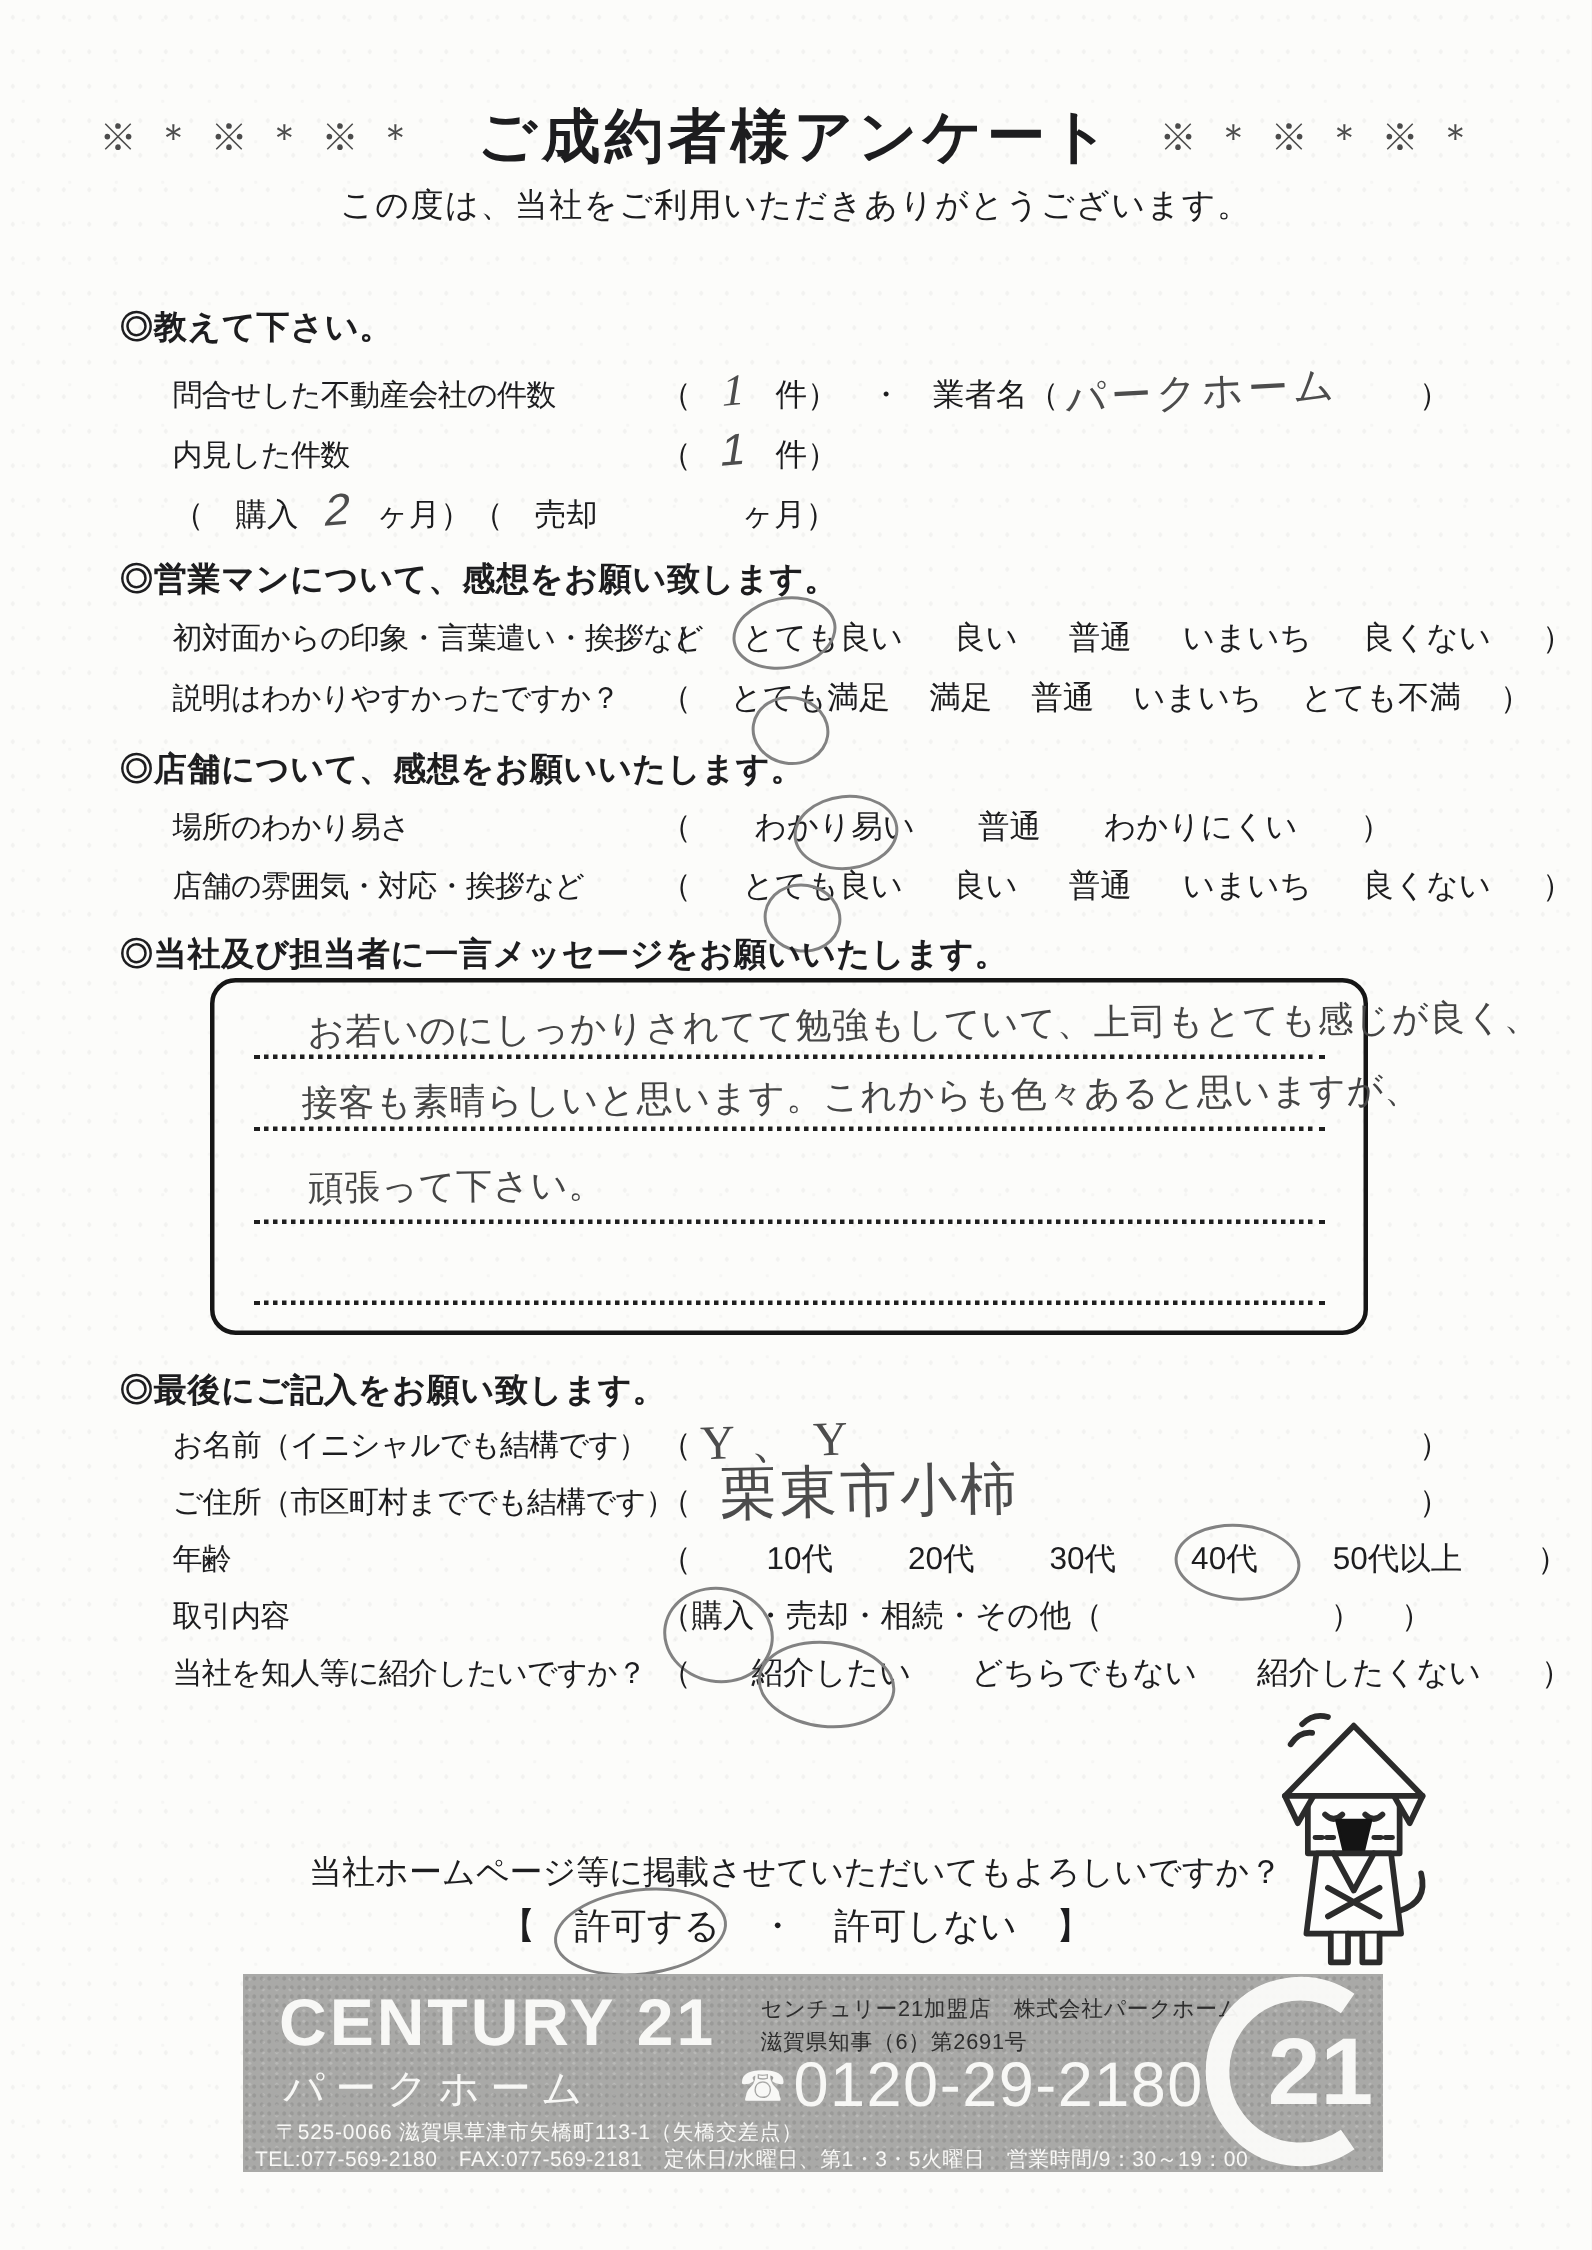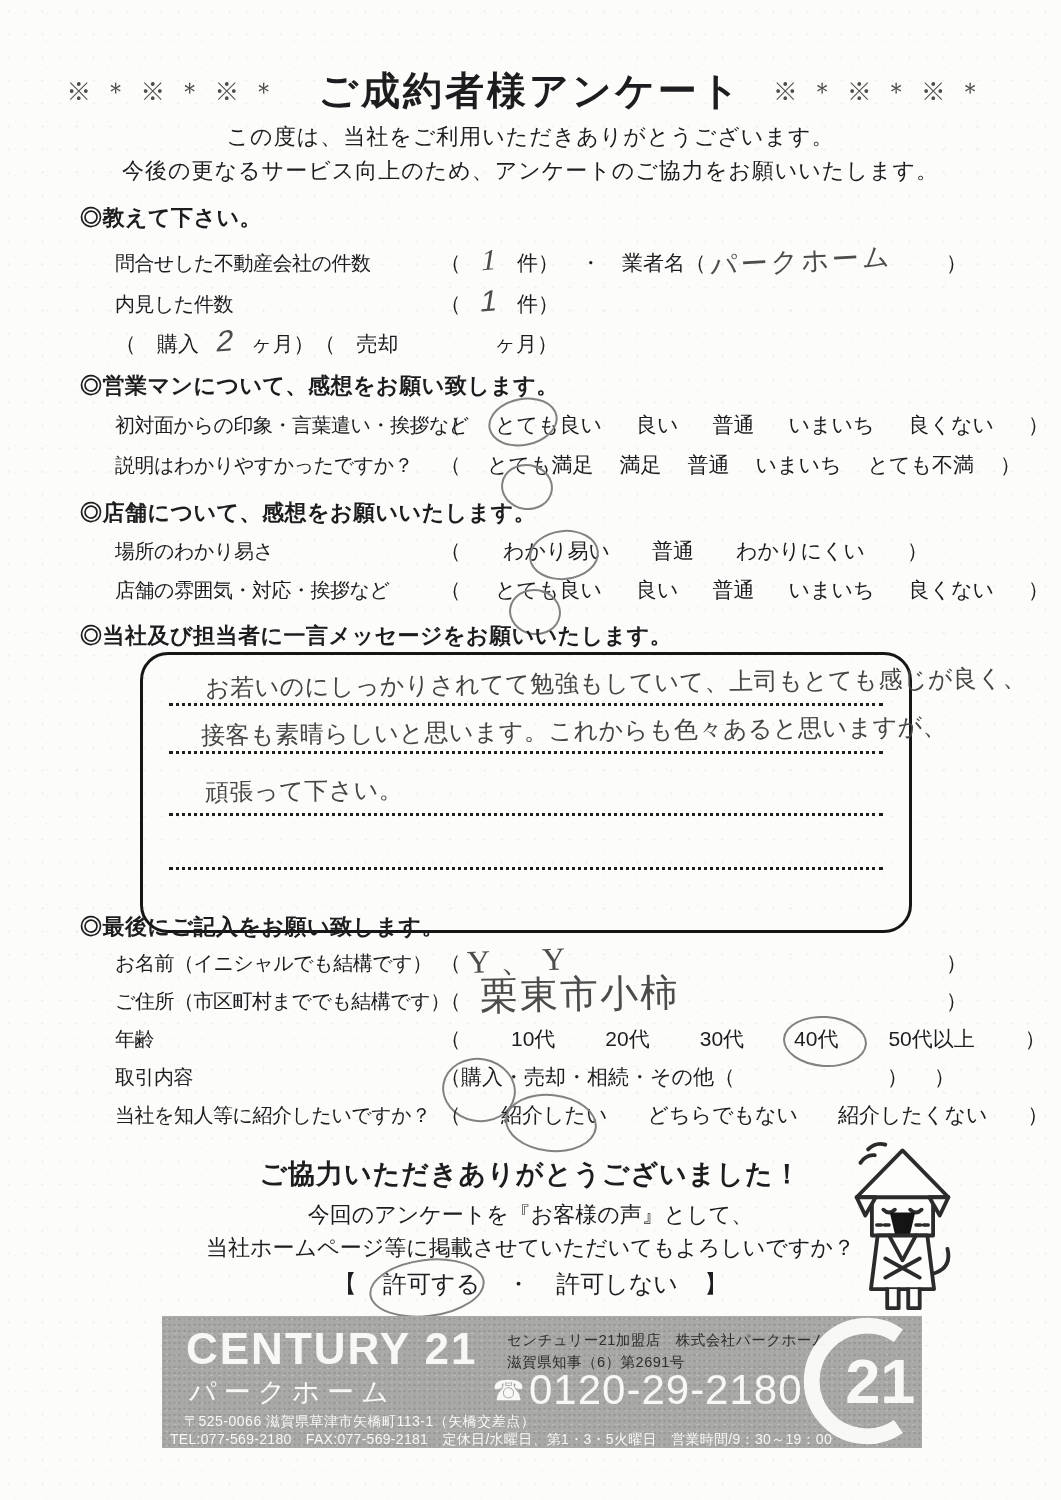--- a/index.html
+++ b/index.html
@@ -47,22 +47,22 @@
   .circ::after { content:""; position:absolute; border:2.6px solid #828282; border-radius:50%; pointer-events:none; }
   .c-totemo::after { left:-7px; top:-13px; width:66px; height:44px; transform:rotate(-11deg); }
   .c-below::after  { left:14px; top:13px;  width:48px; height:42px; transform:rotate(9deg); }
   .c-wakari::after { left:26px; top:-7px;  width:66px; height:46px; transform:rotate(-6deg); }
   .c-age::after    { left:-11px; top:-9px; width:80px; height:47px; transform:rotate(4deg); }
   .c-deal::after   { left:-19px; top:-5px; width:70px; height:60px; transform:rotate(10deg); }
   .c-refer::after  { left:4px;  top:-7px;  width:88px; height:54px; transform:rotate(6deg); }
   .c-permit::after { left:-14px; top:-9px; width:112px; height:54px; transform:rotate(-7deg); }
 
   
-  .msgbox { position:absolute; left:140px; top:652px; width:772px; height:281px;
-            border:3px solid #161616; border-radius:28px; }
+  .msgbox { position:absolute; left:140px; top:652px; width:772px; height:238px;
+            border:3px solid #161616; border-radius:17px; }
   .dots { position:absolute; left:26px; right:26px; border-bottom:3.2px dotted #1f1f1f; }
 
   
   .center-line { position:absolute; width:100%; text-align:center; }
   .permit-row { position:absolute; top:1268px; width:100%; display:flex; justify-content:center; gap:26px; font-size:24px; align-items:baseline; }
 
   
   .banner { position:absolute; left:162px; top:1316px; width:760px; height:132px;
             background-color:#a9a9a7; color:rgba(252,252,250,0.95); }
   .banner::before { content:""; position:absolute; inset:0;
@@ -85,21 +85,20 @@
 <body>
 
 <div class="page">
 
   <div class="header-row">
     <span class="deco">※＊※＊※＊</span>
     <h1 class="title">ご成約者様アンケート</h1>
     <span class="deco">※＊※＊※＊</span>
   </div>
   <p class="intro" style="top:122px">この度は、当社をご利用いただきありがとうございます。</p>
-  <p class="intro" style="top:156px">今後の更なるサービス向上のため、アンケートのご協力をお願いいたします。</p>
 
   <h2 class="sec" style="top:203px">◎教えて下さい。</h2>
 
   <div class="row row-wide" style="top:243px">
     <span class="lbl">問合せした不動産会社の件数</span>
     <span>（</span>
     <span class="hw hw-digit">1</span>
     <span>件）　・　業者名（</span>
     <span class="hw hw-vendor">パークホーム</span>
     <span class="spacer"></span>
@@ -232,22 +231,20 @@
     <span class="lbl">当社を知人等に紹介したいですか？</span>
     <div class="opts g40">
       <span>（</span>
       <span class="circ c-refer">紹介したい</span>
       <span>どちらでもない</span>
       <span>紹介したくない</span>
       <span>）</span>
     </div>
   </div>
 
-  <h2 class="center-line" style="top:1156px;font-size:27px;font-weight:bold;letter-spacing:1px">ご協力いただきありがとうございました！</h2>
-  <p class="center-line" style="top:1200px;font-size:22px">今回のアンケートを『お客様の声』として、</p>
   <p class="center-line" style="top:1233px;font-size:22px">当社ホームページ等に掲載させていただいてもよろしいですか？</p>
   <div class="permit-row">
     <span>【</span>
     <span class="circ c-permit">許可する</span>
     <span>・</span>
     <span>許可しない</span>
     <span>】</span>
   </div>
 
   <div class="mascot">

